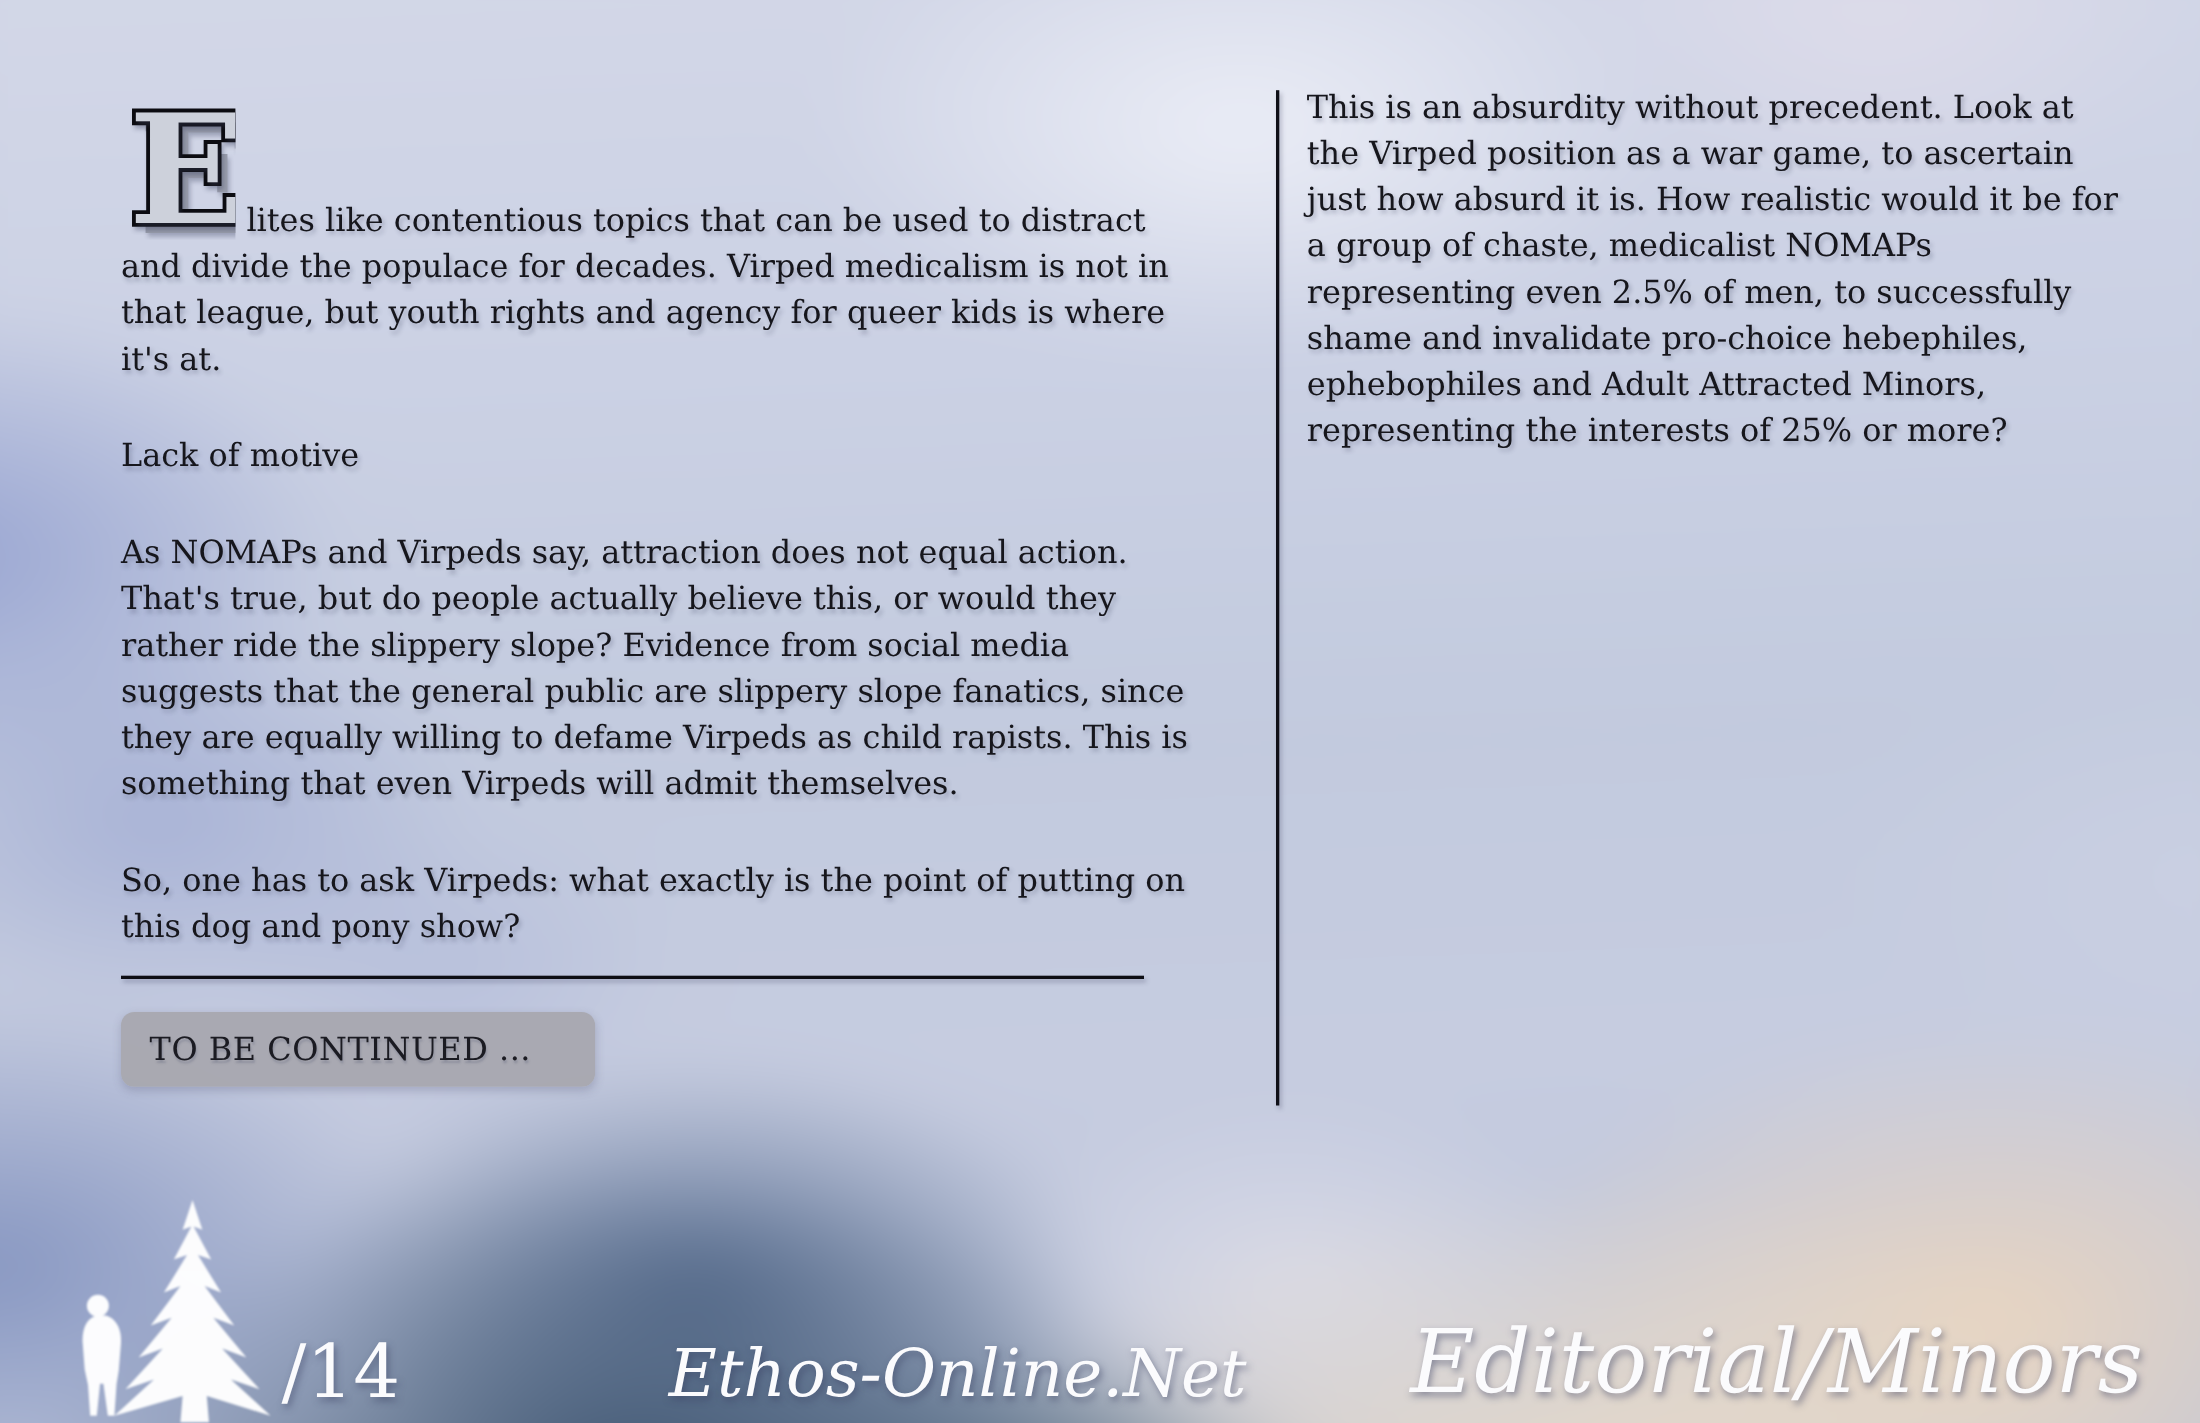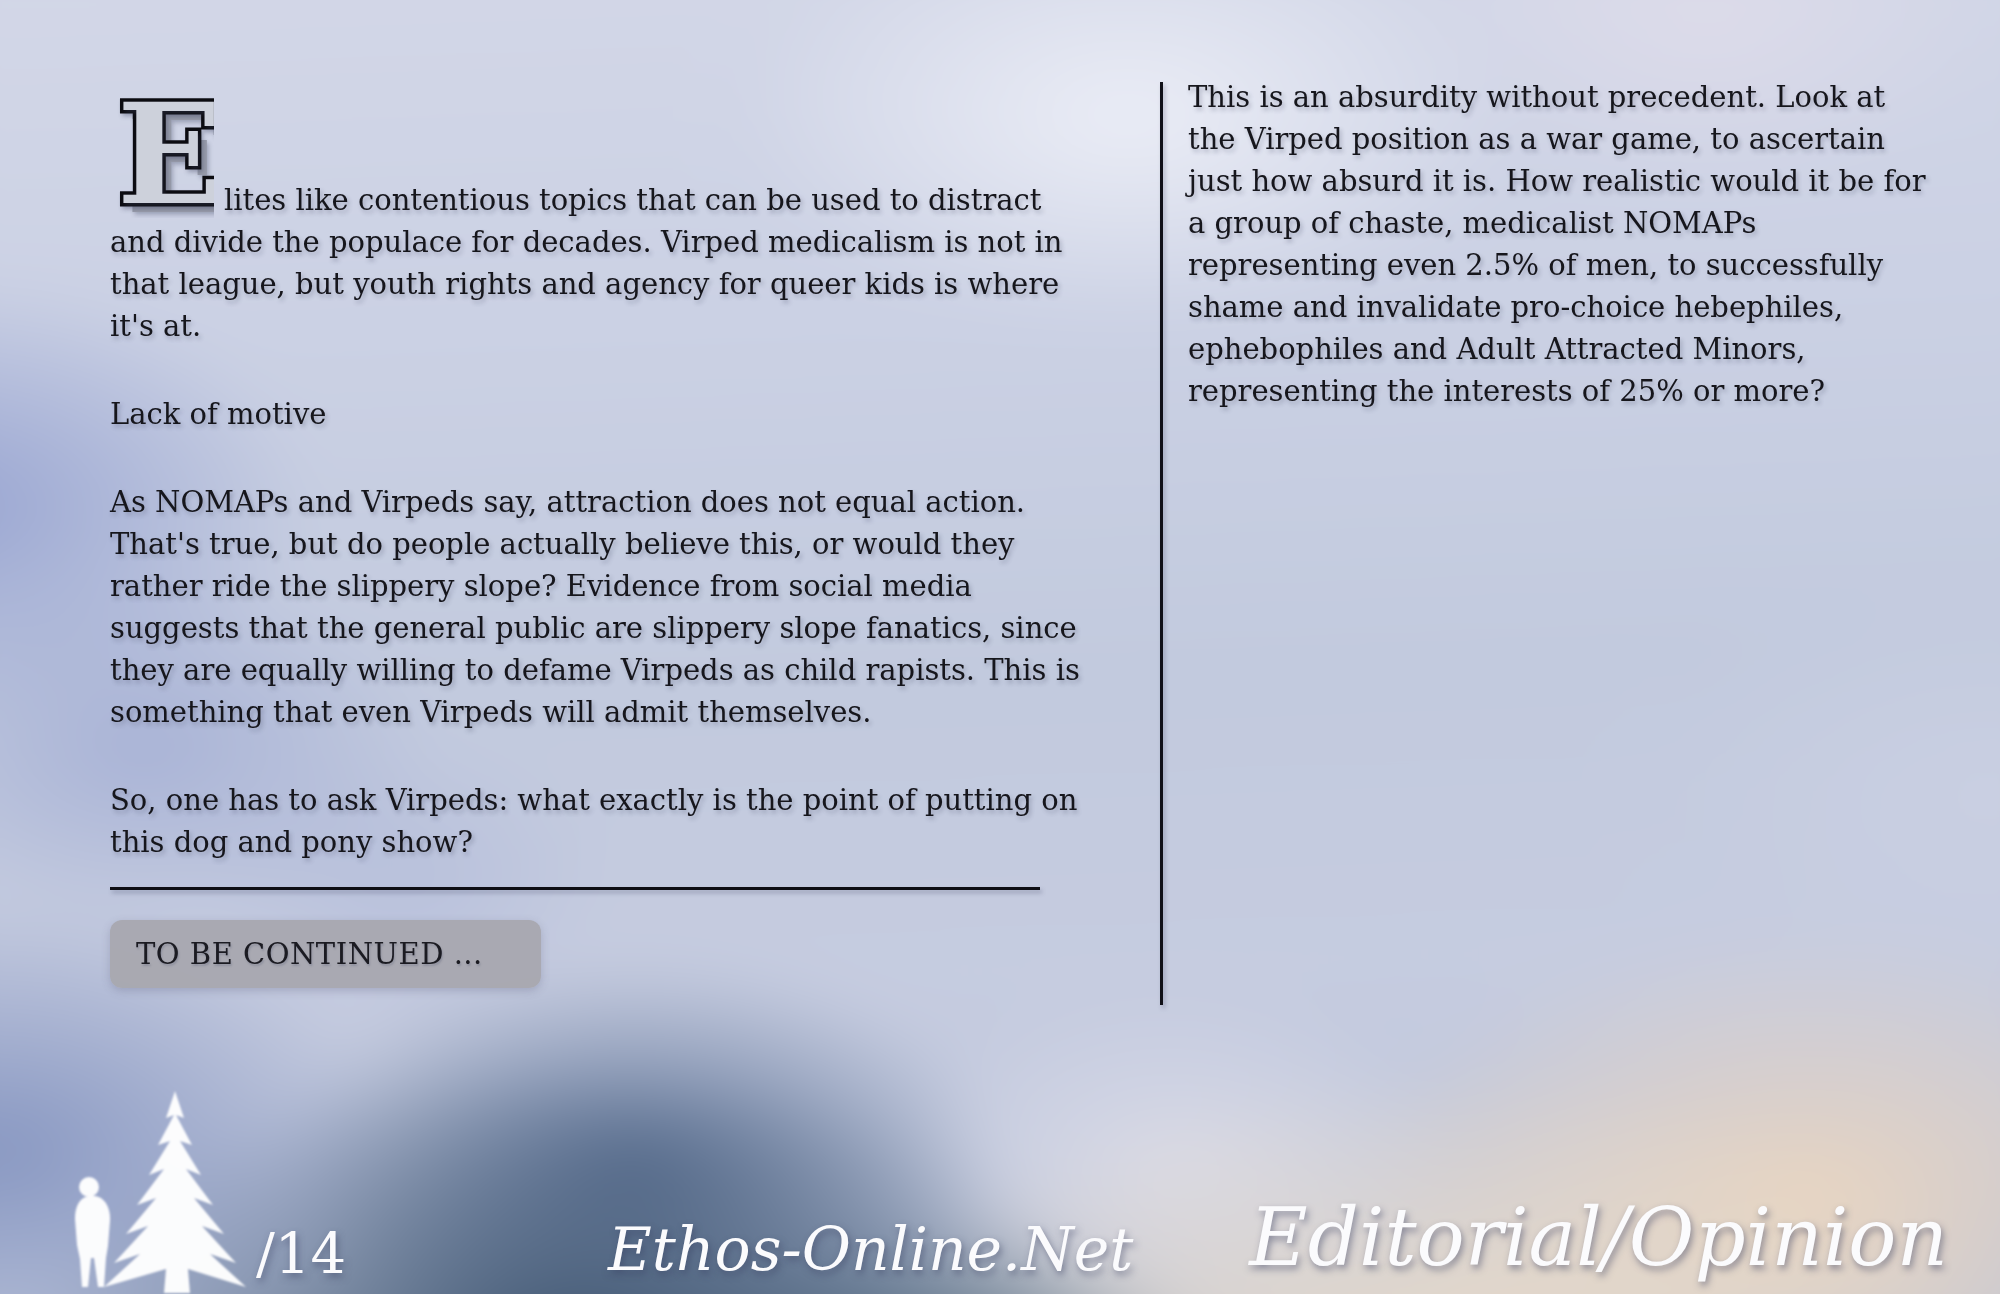--- a/index.html
+++ b/index.html
@@ -46,21 +46,21 @@
     box-shadow:2px 3px 4px rgba(65,70,100,.35);
   }
   .badge{
     display:inline-block;margin-top:30px;background:rgba(168,168,175,.95);
     border-radius:12px;padding:17px 58px 17px 26px;
     font-size:29px;color:#1b1b22;letter-spacing:.5px;
     box-shadow:0 3px 8px rgba(80,80,110,.25);
     text-shadow:1px 2px 2px rgba(65,70,100,.25);
   }
   .footer-item{position:absolute;color:#fbfbfd;text-shadow:2px 4px 7px rgba(55,62,95,.5);white-space:nowrap;}
-  .page-number{left:256px;bottom:8px;font-size:56px;}
+  .page-number{left:256px;bottom:8px;font-size:67px;}
   .site-name{left:608px;bottom:10px;font-size:60px;font-style:italic;}
   .section-label{right:52px;bottom:10px;font-size:80px;font-style:italic;}
   .logo{position:absolute;left:64px;bottom:-2px;width:200px;height:212px;filter:blur(1.2px);opacity:.97;}
 </style>
 </head>
 <body>
 
 <div class="bg"></div>
 
 <main class="article">
@@ -93,14 +93,14 @@
 <footer>
   <svg class="logo" viewBox="0 0 200 210" aria-hidden="true">
     <g fill="#ffffff">
       <path d="M111 6 L120 33 L112 30 L128 60 L116 56 L137 90 L122 84 L149 120 L130 113 L160 149 L138 141 L172 178 L146 169 L182 202 L124 184 L126 208 L100 208 L102 184 L40 202 L76 169 L50 178 L84 141 L62 149 L92 113 L73 120 L100 84 L85 90 L106 56 L94 60 L110 30 L102 33 Z"></path>
       <circle cx="25" cy="102" r="10"></circle>
       <path d="M25 111 c-9 1 -14 10 -14 23 l2 26 3 14 2 28 h6 l3 -29 h3 l4 29 h6 l2 -29 2 -12 2 -25 c1 -14 -6 -24 -15 -25 z"></path>
     </g>
   </svg>
   <div class="footer-item page-number">/14</div>
   <div class="footer-item site-name">Ethos-Online.Net</div>
-  <div class="footer-item section-label">Editorial/Opinion</div>
+  <div class="footer-item section-label">Editorial/Minors</div>
 </footer>
 
 </body></html>

